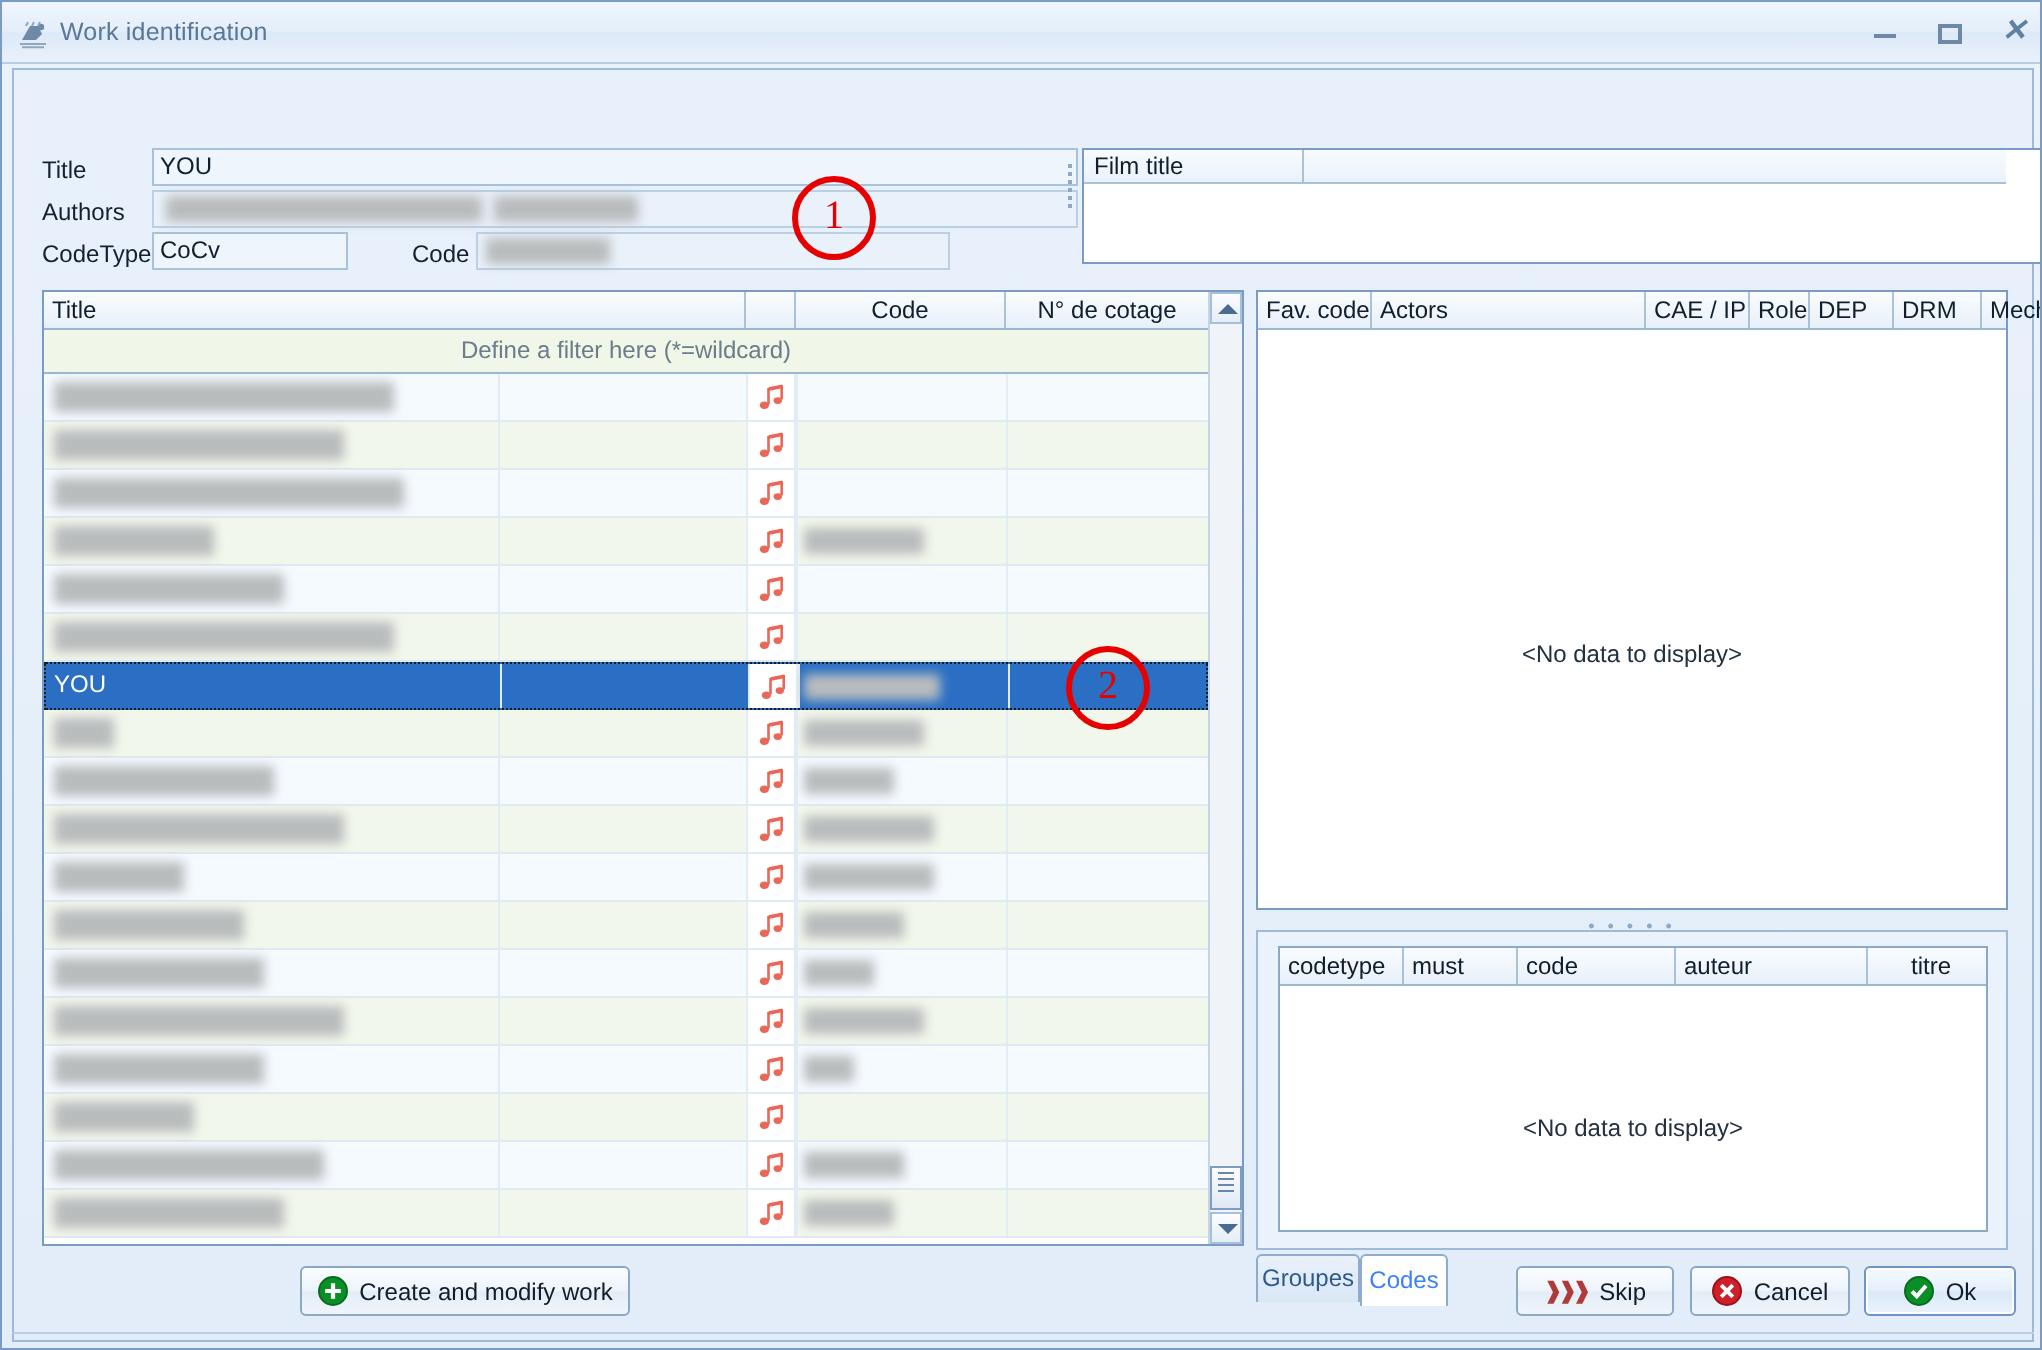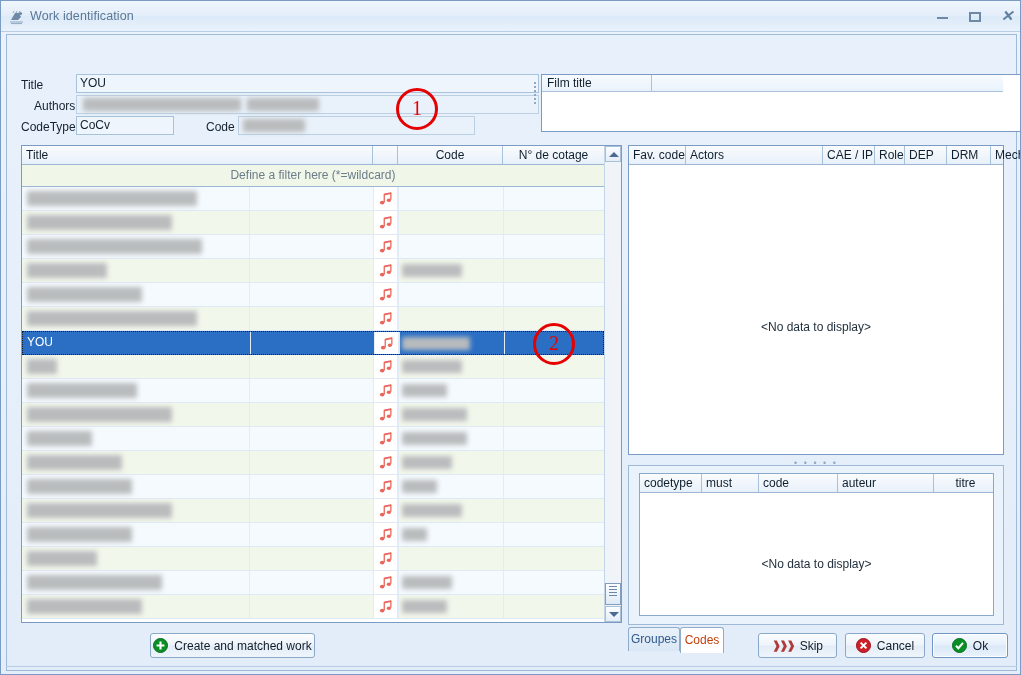--- a/index.html
+++ b/index.html
@@ -146,21 +146,21 @@
   }
 
   
   .tab{
     position:absolute;height:24px;line-height:23px;font-size:12px;
     box-sizing:border-box;text-align:center;
     border:1px solid #8fadcb;border-bottom:none;
     border-radius:3px 3px 0 0;
   }
   .tab.inactive{background:linear-gradient(180deg,#e9f1fa,#d9e7f5);color:#2e5a8c;top:2px;}
-  .tab.active{background:#ffffff;color:#c2410c;top:0;height:26px;line-height:25px;}
+  .tab.active{background:#ffffff;color:#3b82f6;top:0;height:26px;line-height:25px;}
 
   
   .btn{
     position:absolute;height:25px;
     background:linear-gradient(180deg,#fbfdff 0%,#eef4fb 48%,#e3ecf6 52%,#eff5fc 100%);
     border:1px solid #8aa8c8;border-radius:3px;box-sizing:border-box;
     font-size:12px;color:#111d29;
     display:flex;align-items:center;justify-content:center;gap:6px;
   }
   .btn.primary{
@@ -209,21 +209,21 @@
         </span>
     </div>
   </div>
 
   <div class="client">
 
 
     <div class="lbl" style="left:14px;top:43px;">Title</div>
     <div class="fld" style="left:69px;top:39px;width:463px;">YOU</div>
 
-    <div class="lbl" style="left:14px;top:64px;margin-left:13px;">Authors</div>
+    <div class="lbl" style="left:14px;top:64px;">Authors</div>
     <div class="fld flat" style="left:69px;top:60px;width:463px;"></div>
     <div class="blur" style="left:76px;top:63px;width:158px;height:13px;"></div>
     <div class="blur" style="left:240px;top:63px;width:72px;height:13px;"></div>
 
     <div class="lbl" style="left:14px;top:85px;">CodeType</div>
     <div class="fld" style="left:69px;top:81px;width:98px;">CoCv</div>
     <div class="lbl" style="left:199px;top:85px;">Code</div>
     <div class="fld flat" style="left:231px;top:81px;width:237px;"></div>
     <div class="blur" style="left:236px;top:84px;width:62px;height:13px;"></div>
 
@@ -587,21 +587,21 @@
     <div class="tab inactive" style="left:621px;top:592px;width:52px;">Groupes</div>
     <div class="tab active" style="left:673px;top:592px;width:44px;">Codes</div>
 
     <div class="btn" style="left:143px;top:598px;width:165px;">
       <span class="bicon">
         <svg width="15" height="15" viewBox="0 0 15 15">
             <circle cx="7.5" cy="7.5" r="7" fill="#0a8f26" stroke="#0b6b1e"></circle>
             <path d="M7.5 3.6v7.8M3.6 7.5h7.8" stroke="#fff" stroke-width="2.1"></path>
           </svg>
       </span>
-      <span>Create and matched work</span>
+      <span>Create and modify work</span>
     </div>
 
     <div class="btn" style="left:751px;top:598px;width:79px;">
       <span class="skipmark">❱❱❱</span>
       <span>Skip</span>
     </div>
     <div class="btn" style="left:838px;top:598px;width:80px;">
       <span class="bicon">
         <svg width="15" height="15" viewBox="0 0 15 15">
             <circle cx="7.5" cy="7.5" r="7" fill="#cf2029" stroke="#9c1119"></circle>

